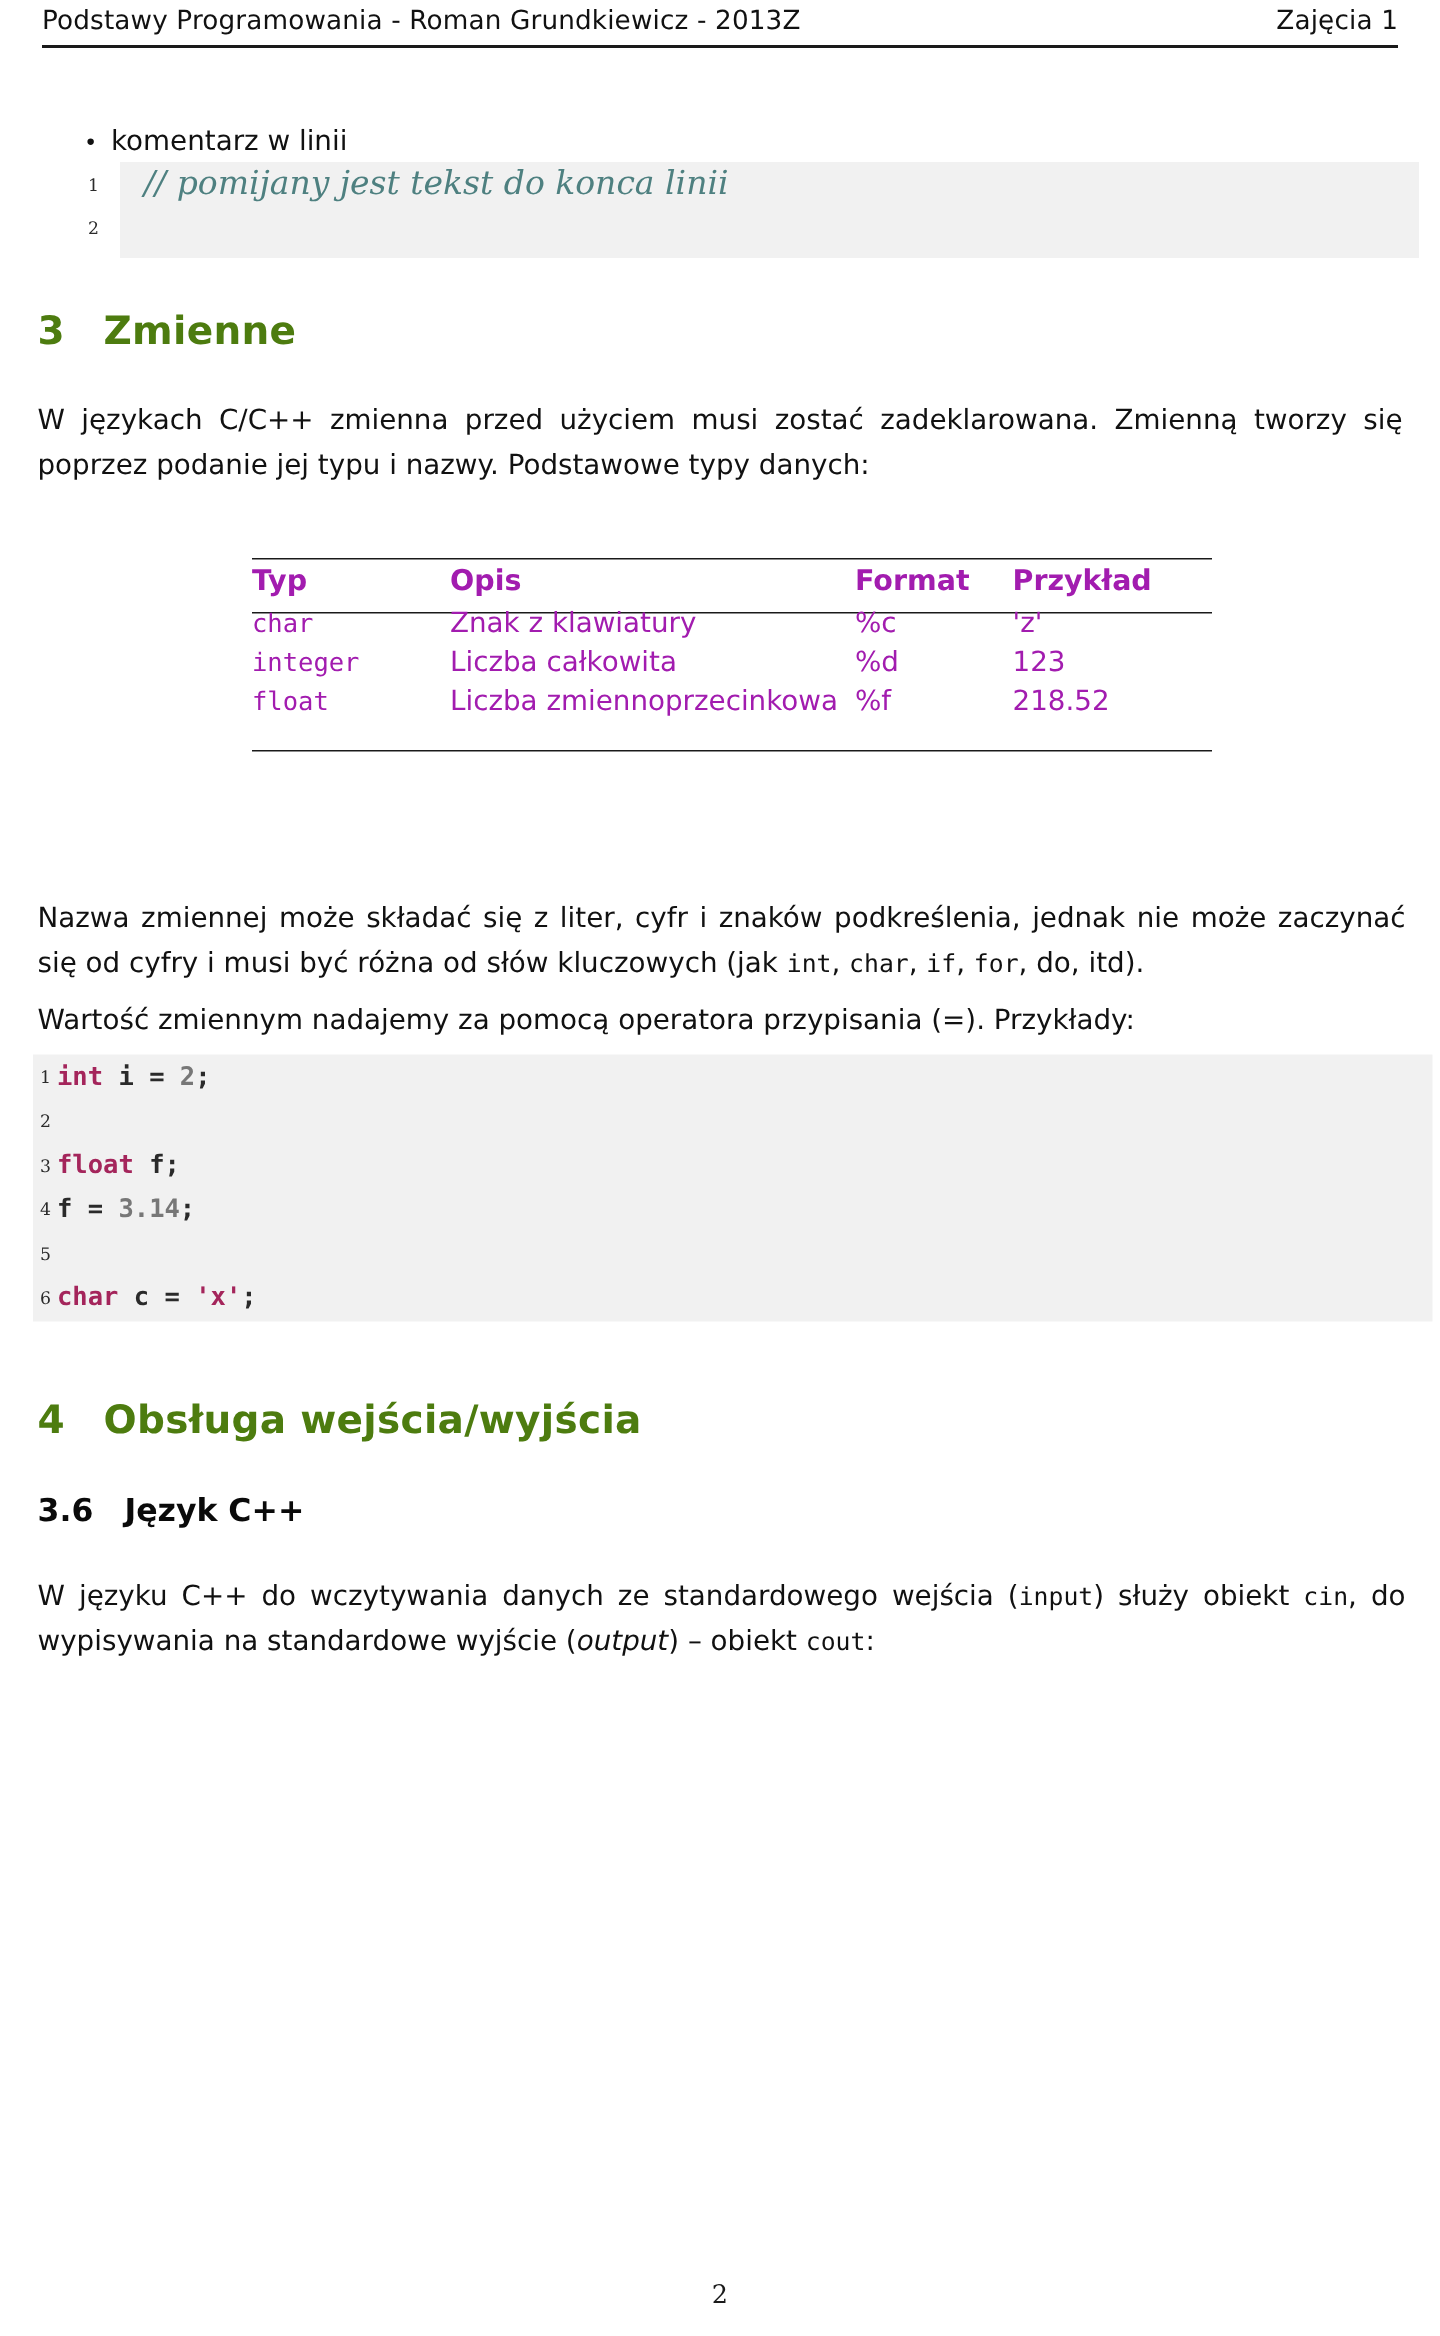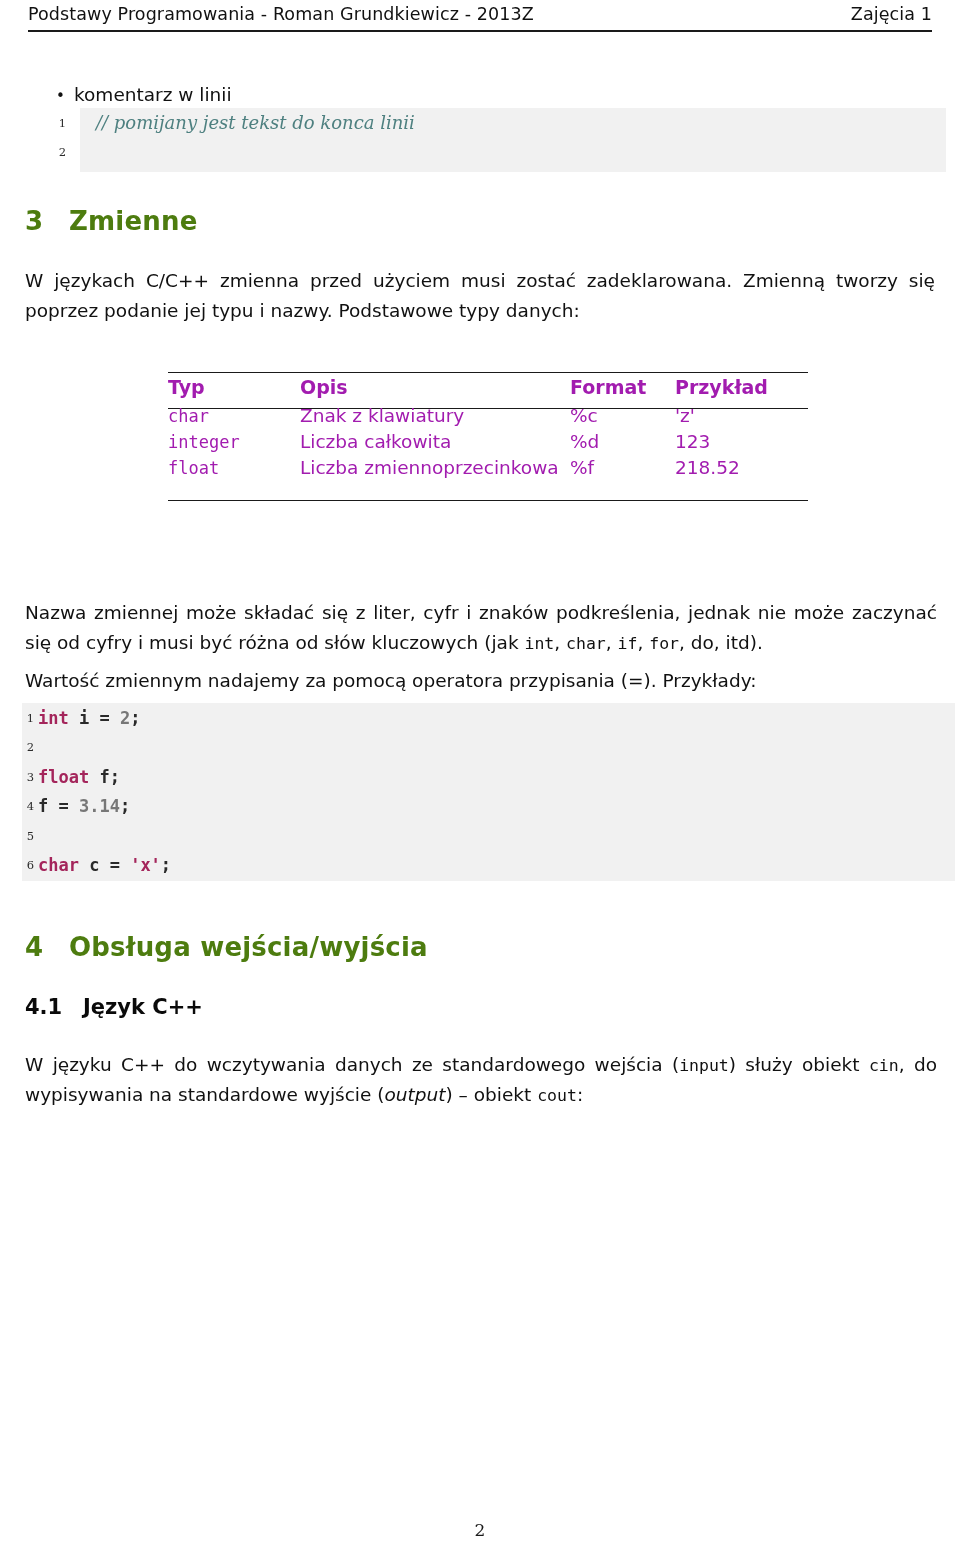--- a/index.html
+++ b/index.html
@@ -77,21 +77,21 @@
     text-align: right;
     font-family: "DejaVu Serif", "Liberation Serif", serif;
     font-size: 11.5px;
     color: #2b2b2b;
   }
   .code-text {
     position: relative;
     z-index: 2;
   }
   .kw   { color: #a4255b; }
-  .cmt  { color: #4e8080; font-style: italic; font-family: "DejaVu Serif","Liberation Serif",serif; font-size: 18px; }
+  .cmt  { color: #4e8080; font-style: italic; font-family: "DejaVu Serif","Liberation Serif",serif; font-size: 22px; }
   .num  { color: #777777; }
   .str  { color: #a4255b; }
   .pln  { color: #2a2a2a; }
 
   
   #codeblock-comments { left: 0; top: 108px; width: 960px; height: 64px; }
   #codeblock-comments .bg { left: 80px; width: 866px; }
   #codeblock-comments .lineno { left: 32px; }
   #codeblock-comments .code-text { margin-left: 96px; }
 
@@ -268,20 +268,20 @@
       <div class="code-line"><span class="lineno">5</span><span class="code-text"></span></div>
       <div class="code-line"><span class="lineno">6</span><span class="code-text"><span class="kw">char</span><span class="pln"> c = </span><span class="str">'x'</span><span class="pln">;</span></span></div>
     </div>
 </div>
 
 <div class="h-section" id="heading-obsluga">
   <span class="num-label">4</span><span>Obsługa wejścia/wyjścia</span>
 </div>
 
 <div class="h-sub" id="heading-jezyk-cpp">
-  <span class="num-label">4.1</span><span>Język C++</span>
+  <span class="num-label">3.6</span><span>Język C++</span>
 </div>
 
 <div class="para" id="para-cin-cout">
   <span>W języku C++ do wczytywania danych ze standardowego wejścia (</span><code class="mono">input</code><span>) służy obiekt </span><code class="mono">cin</code><span>, do wypisywania na standardowe wyjście (</span><span class="ital">output</span><span>) – obiekt </span><code class="mono">cout</code><span>:</span>
 </div>
 
 <div id="page-number">2</div>
 
 </body></html>

